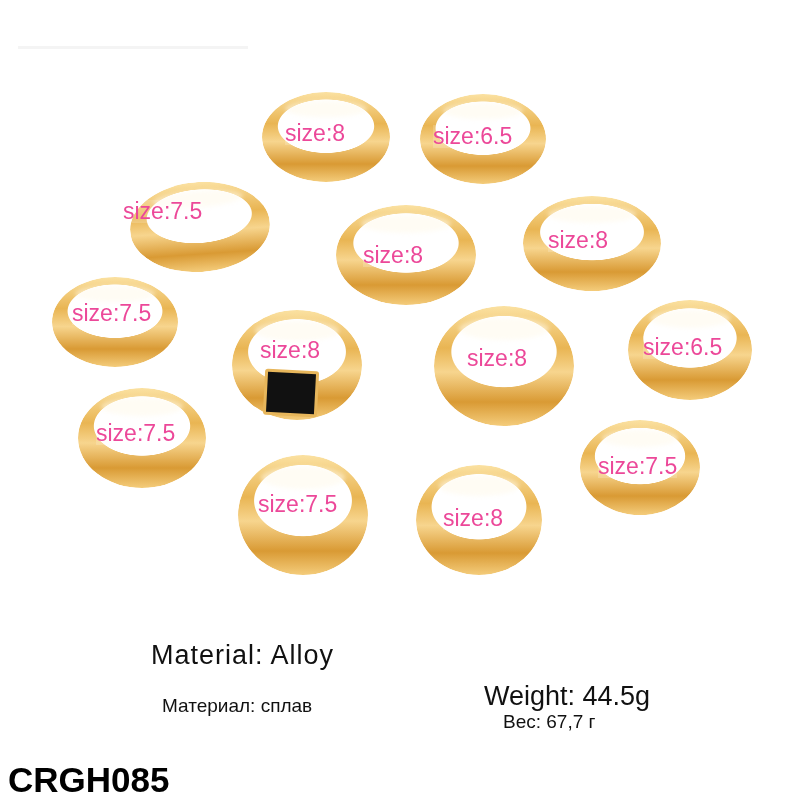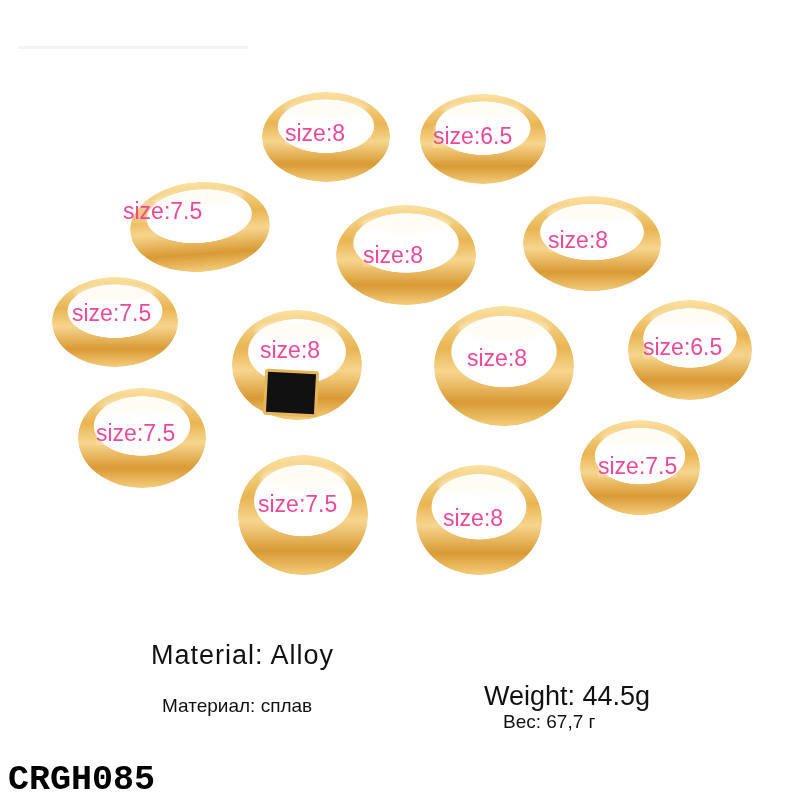--- a/index.html
+++ b/index.html
@@ -10,21 +10,21 @@
                 linear-gradient(180deg,#fbe1a1 0%,#e9b553 35%,#f7d58e 55%,#d99a34 80%,#f4cc7b 100%);
     -webkit-mask: radial-gradient(ellipse 38% 30% at 50% 38%, transparent 98%, #000 100%);
             mask: radial-gradient(ellipse 38% 30% at 50% 38%, transparent 98%, #000 100%);
   }
   .ring .shine { position:absolute; left:18%; top:10%; width:64%; height:18%; border-radius:50%;
     background:rgba(255,250,235,0.55); filter:blur(2px); }
   .stone { position:absolute; background:#111; border:3px solid #e7b65b; border-radius:3px; }
   .label { position:absolute; font-size:23px; color:#ec4899; white-space:nowrap;
     background:rgba(255,255,255,0.18); line-height:1;text-align:center; }
   .info { position:absolute; color:#111; white-space:nowrap; line-height:1; }
-  .code { position:absolute; left:8px; top:760px; font-size:35px; font-weight:bold; color:#000; font-family:Liberation Mono, monospace; letter-spacing:0px; }
+  .code { position:absolute; left:8px; top:760px; font-size:35px; font-weight:bold; color:#000; font-family:Liberation Sans, sans-serif; letter-spacing:0px; }
   .watermark { position:absolute; left:18px; top:46px; width:230px; height:3px; background:#f4f4f4; }
 </style>
 </head>
 <body>
 
 <div class="watermark"></div>
 
 <div class="ring" style="left:262px;top:92px;width:128px;height:90px;">
   <div class="band"></div>
     <div class="shine"></div>

